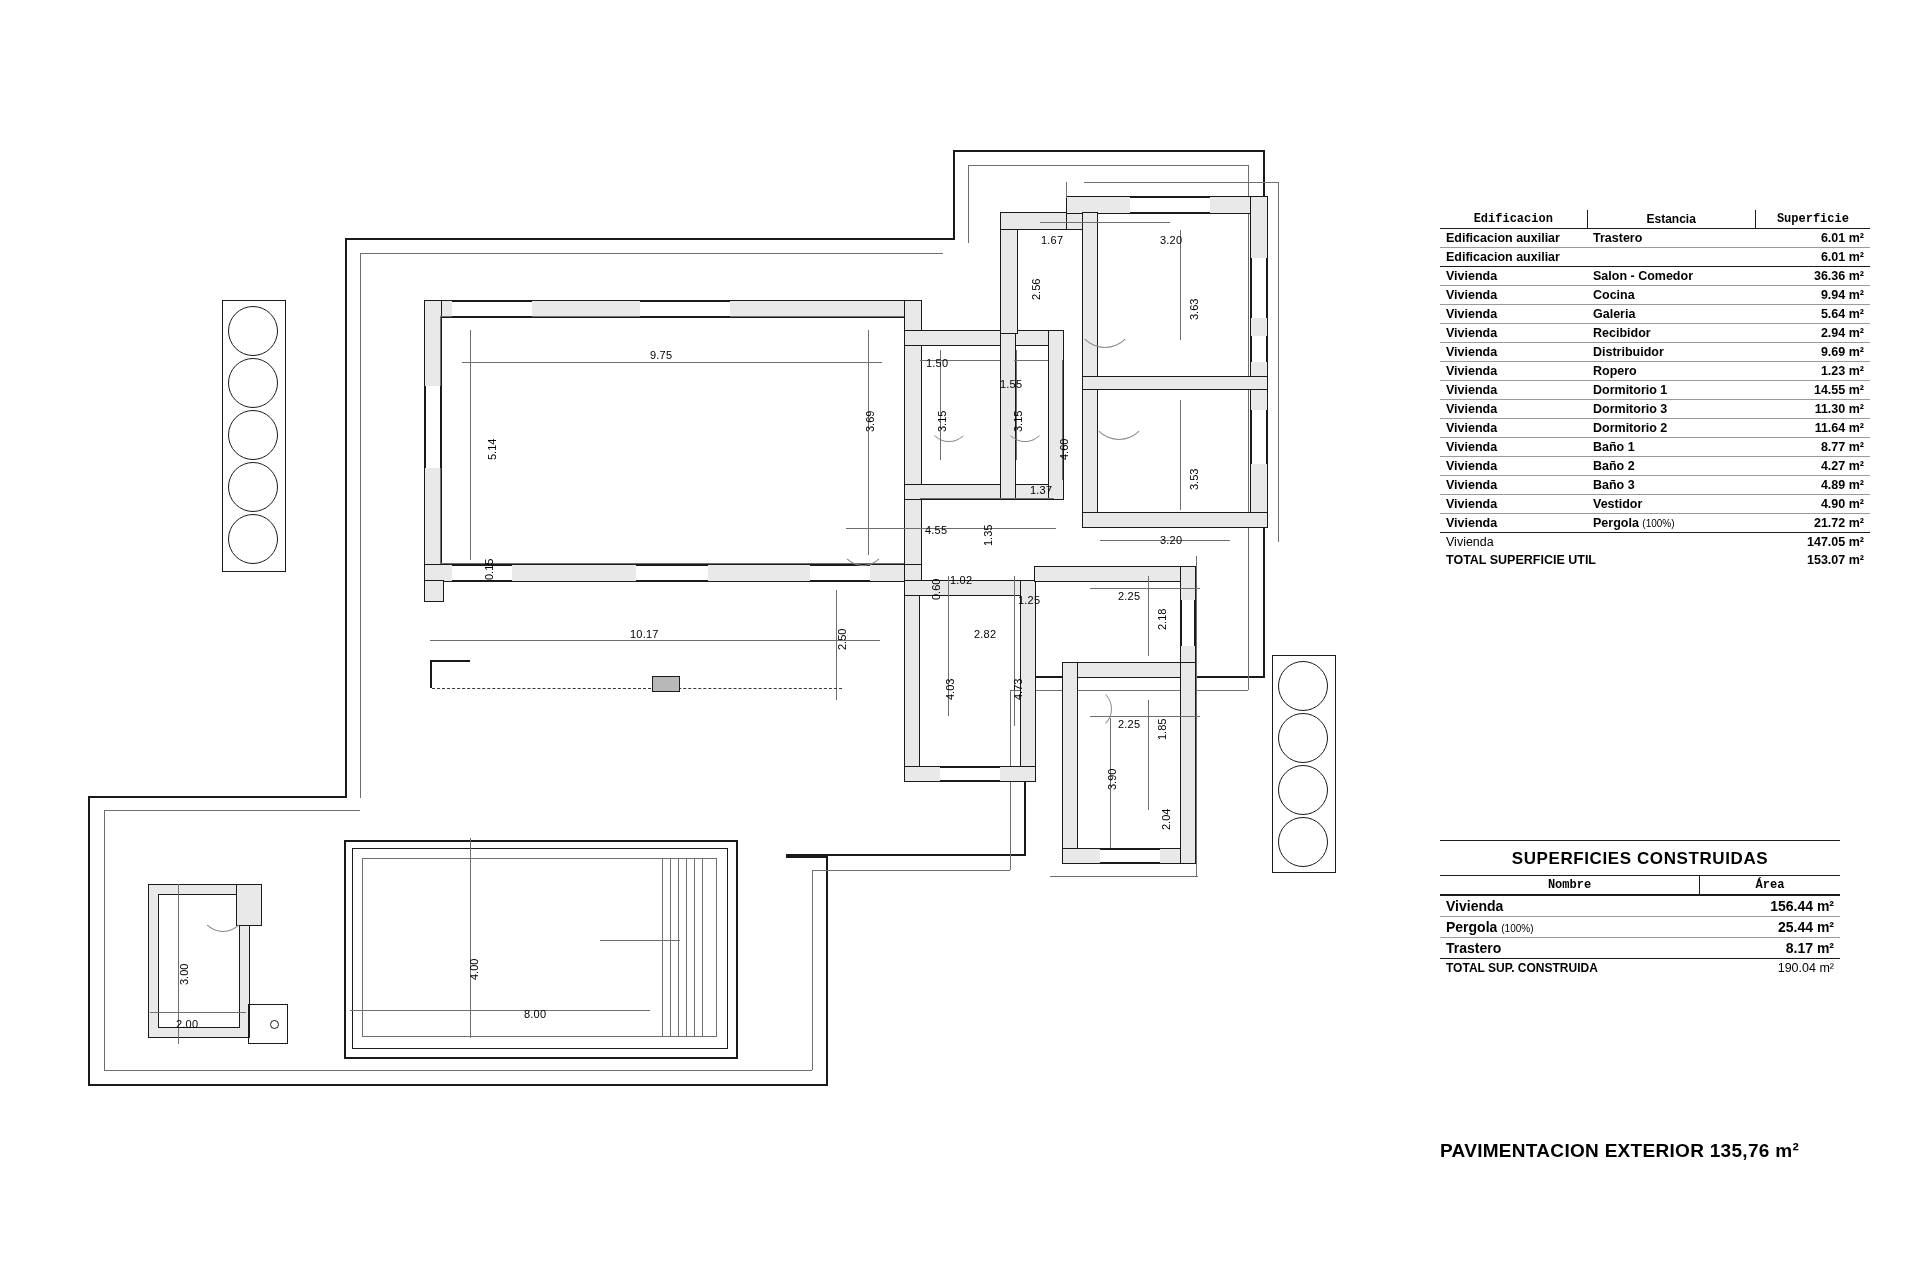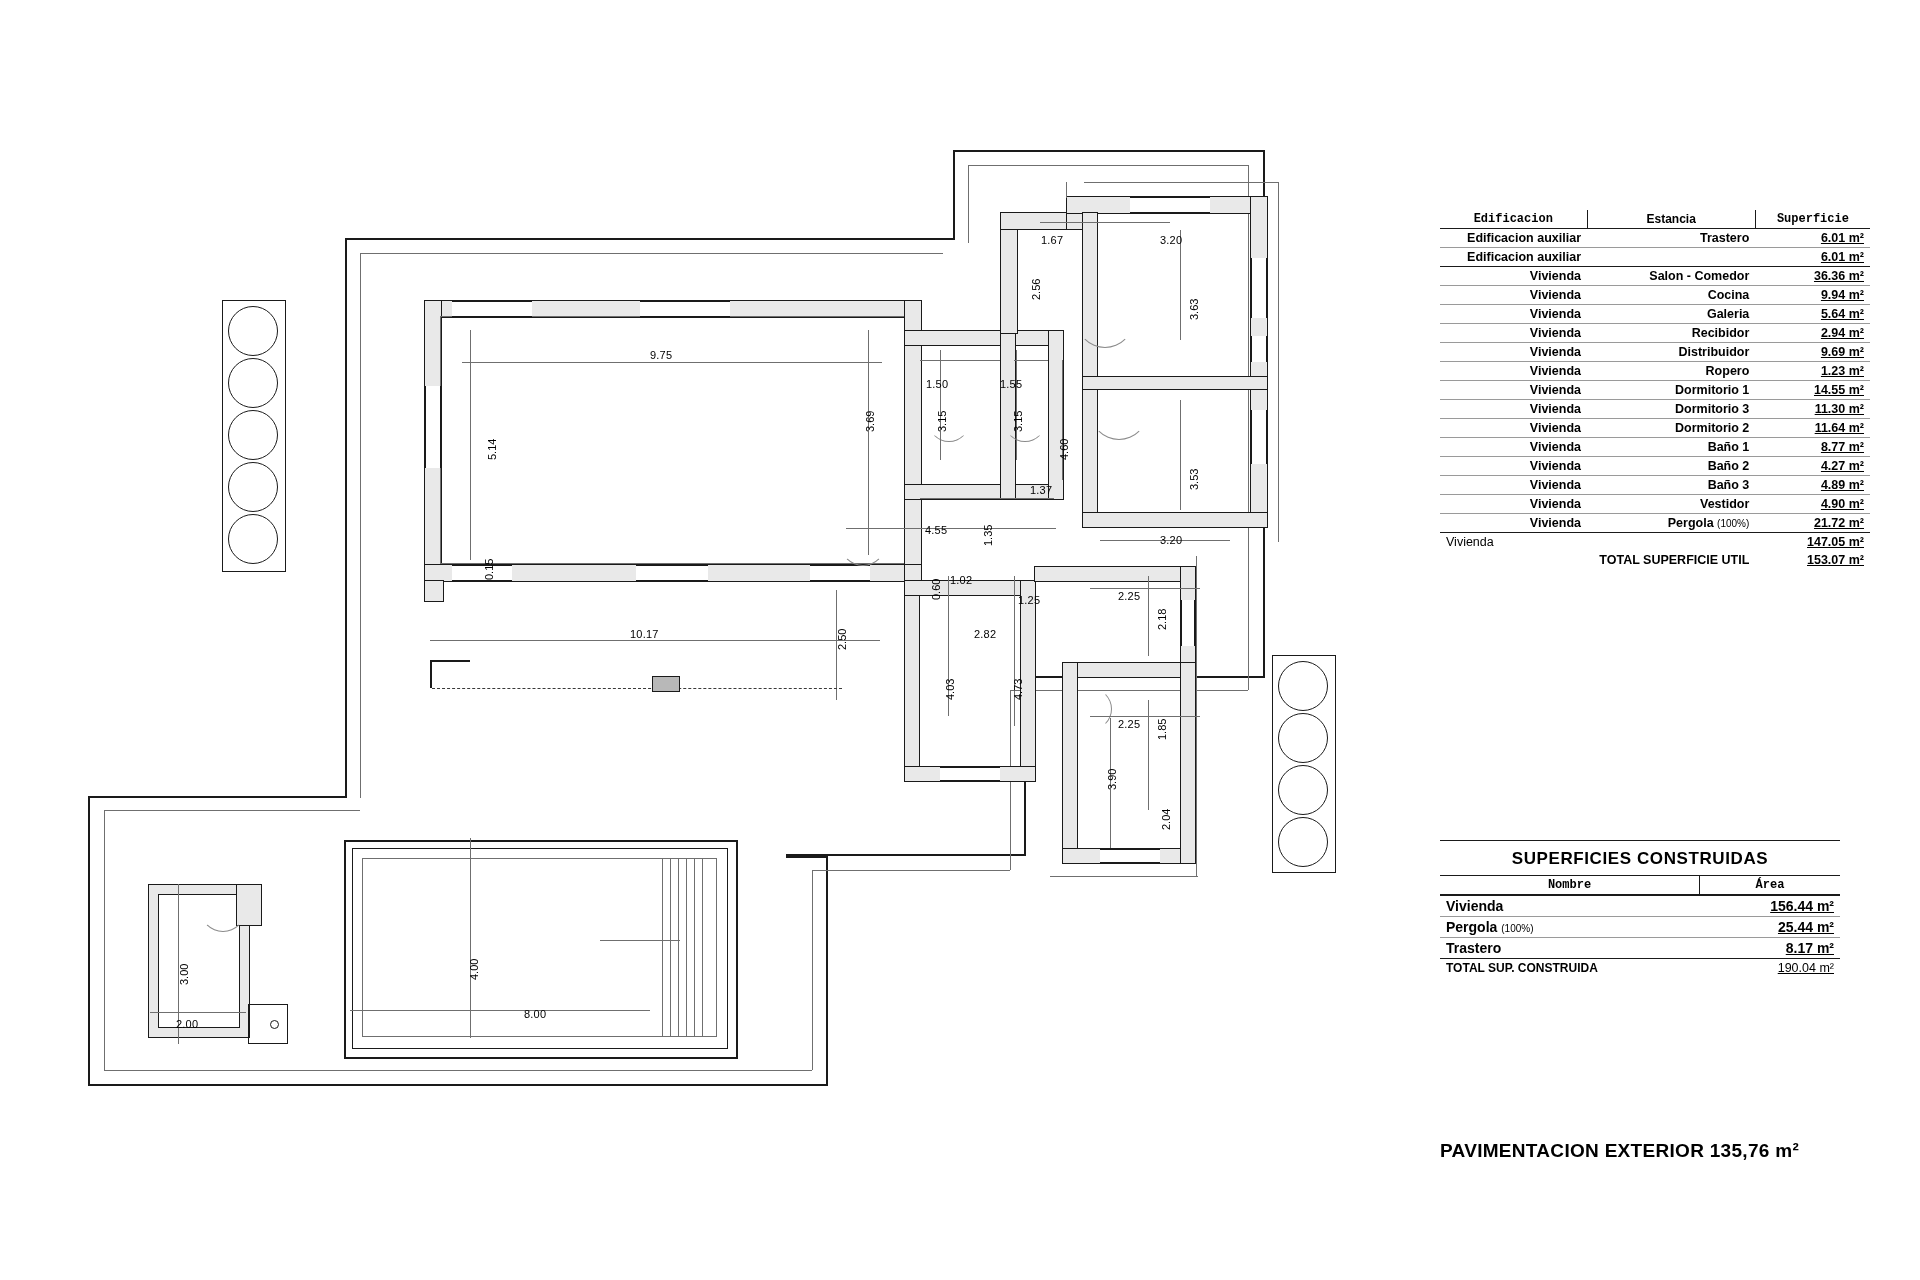--- a/index.html
+++ b/index.html
@@ -18,22 +18,22 @@
   .dash{position:absolute;border-top:1px dashed #3a3a3a;}
   .circ{position:absolute;border:1px solid #1a1a1a;border-radius:50%;background:#fff;}
   .arc{position:absolute;border:1px solid #7a7a7a;border-radius:50%;background:transparent;}
 
   
   .tblbox{position:absolute;}
   .tbl{border-collapse:collapse;font-size:12.5px;}
   .tbl td{padding:2px 6px;vertical-align:middle;white-space:nowrap;}
   .ttl{font-weight:bold;font-size:17px;letter-spacing:.6px;text-align:center;}
   .hdr td{font-weight:bold;font-size:12px;text-align:center;}
-  .b{font-weight:bold;text-align:right;}
-  .rgt{text-align:right;text-decoration:underline;}
+  .b{font-weight:bold;}
+  .rgt{text-align:right;}
   .ctr{text-align:center;font-family:Liberation Mono, monospace;}
   .lft{text-align:left;}
   .rule{border-top:1px solid #1a1a1a;}
   .rule2{border-top:2px solid #1a1a1a;}
   .thinrule{border-top:1px solid #9a9a9a;}
   .sm{font-size:10px;font-weight:normal;}
   .pav{position:absolute;font-weight:bold;font-size:19px;letter-spacing:.3px;}
 </style>
 </head>
 <body>
@@ -207,21 +207,21 @@
   <div class="thin" style="left:150px;top:1012px;width:96px;height:1px;"></div>
   <div style="position:absolute;left:270px;top:1020px;width:7px;height:7px;border:1px solid #1a1a1a;border-radius:50%;"></div>
 
   <div class="dim" style="left:650px;top:349px;">9.75</div>
   <div class="dimv" style="left:486px;top:460px;">5.14</div>
   <div class="dimv" style="left:864px;top:432px;">3.69</div>
   <div class="dim" style="left:1041px;top:234px;">1.67</div>
   <div class="dimv" style="left:1030px;top:300px;">2.56</div>
   <div class="dim" style="left:1160px;top:234px;">3.20</div>
   <div class="dimv" style="left:1188px;top:320px;">3.63</div>
-  <div class="dim" style="left:926px;top:378px;">1.50</div>
+  <div class="dim" style="left:926px;top:357px;">1.50</div>
   <div class="dim" style="left:1000px;top:378px;">1.55</div>
   <div class="dimv" style="left:936px;top:432px;">3.15</div>
   <div class="dimv" style="left:1012px;top:432px;">3.15</div>
   <div class="dimv" style="left:1058px;top:460px;">4.60</div>
   <div class="dimv" style="left:1188px;top:490px;">3.53</div>
   <div class="dim" style="left:1030px;top:484px;">1.37</div>
   <div class="dim" style="left:925px;top:524px;">4.55</div>
   <div class="dimv" style="left:982px;top:546px;">1.35</div>
   <div class="dim" style="left:1160px;top:534px;">3.20</div>
   <div class="dimv" style="left:483px;top:580px;">0.15</div>

